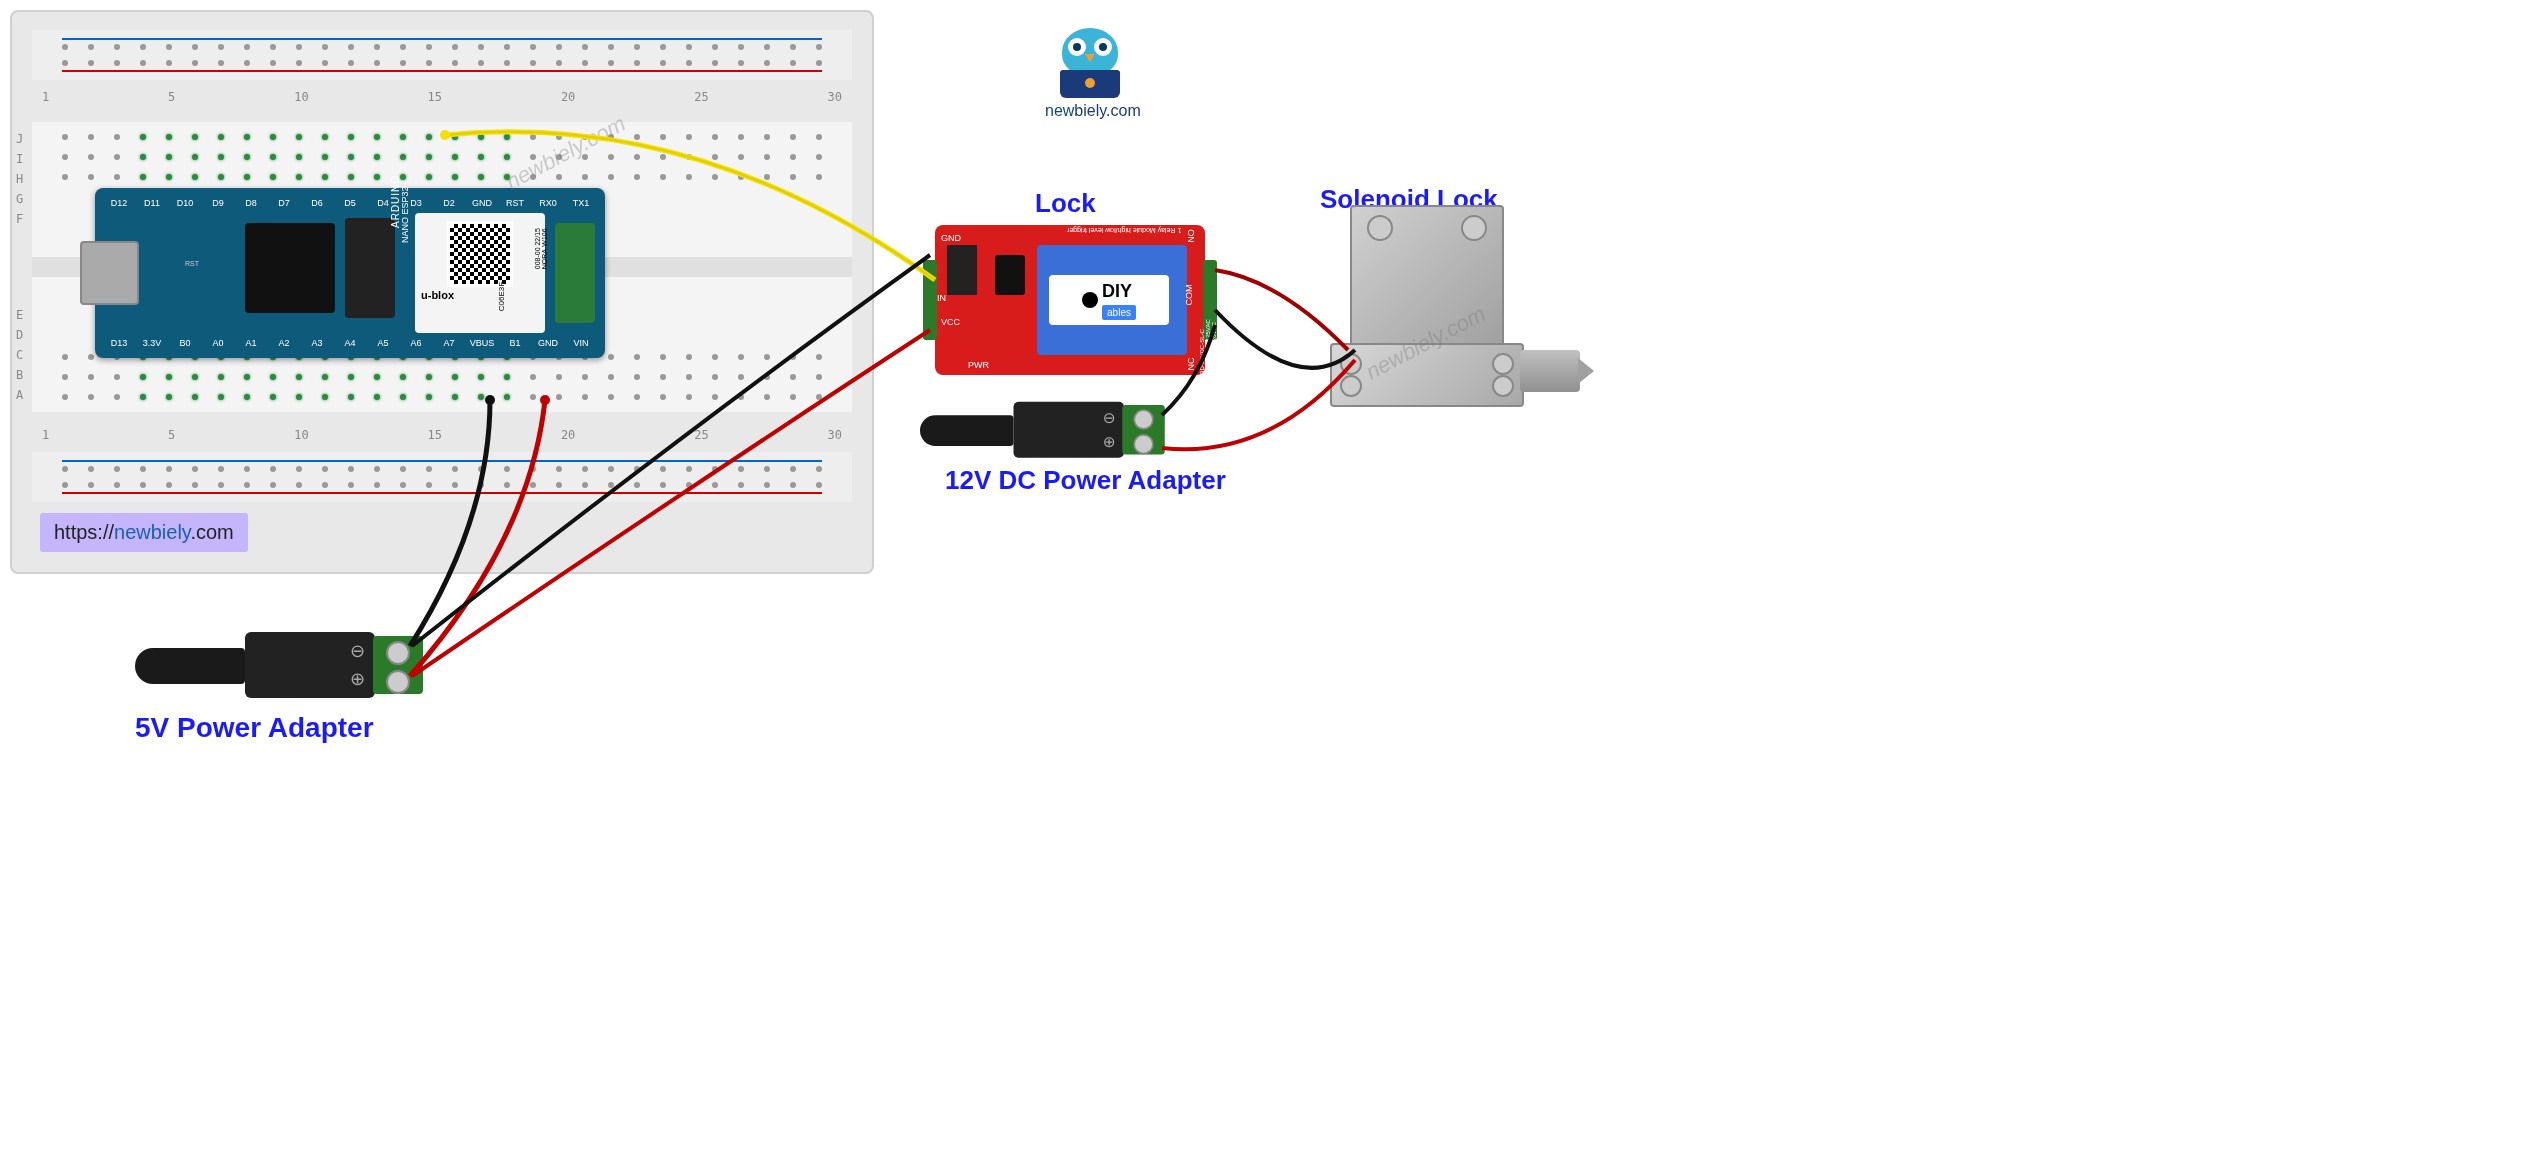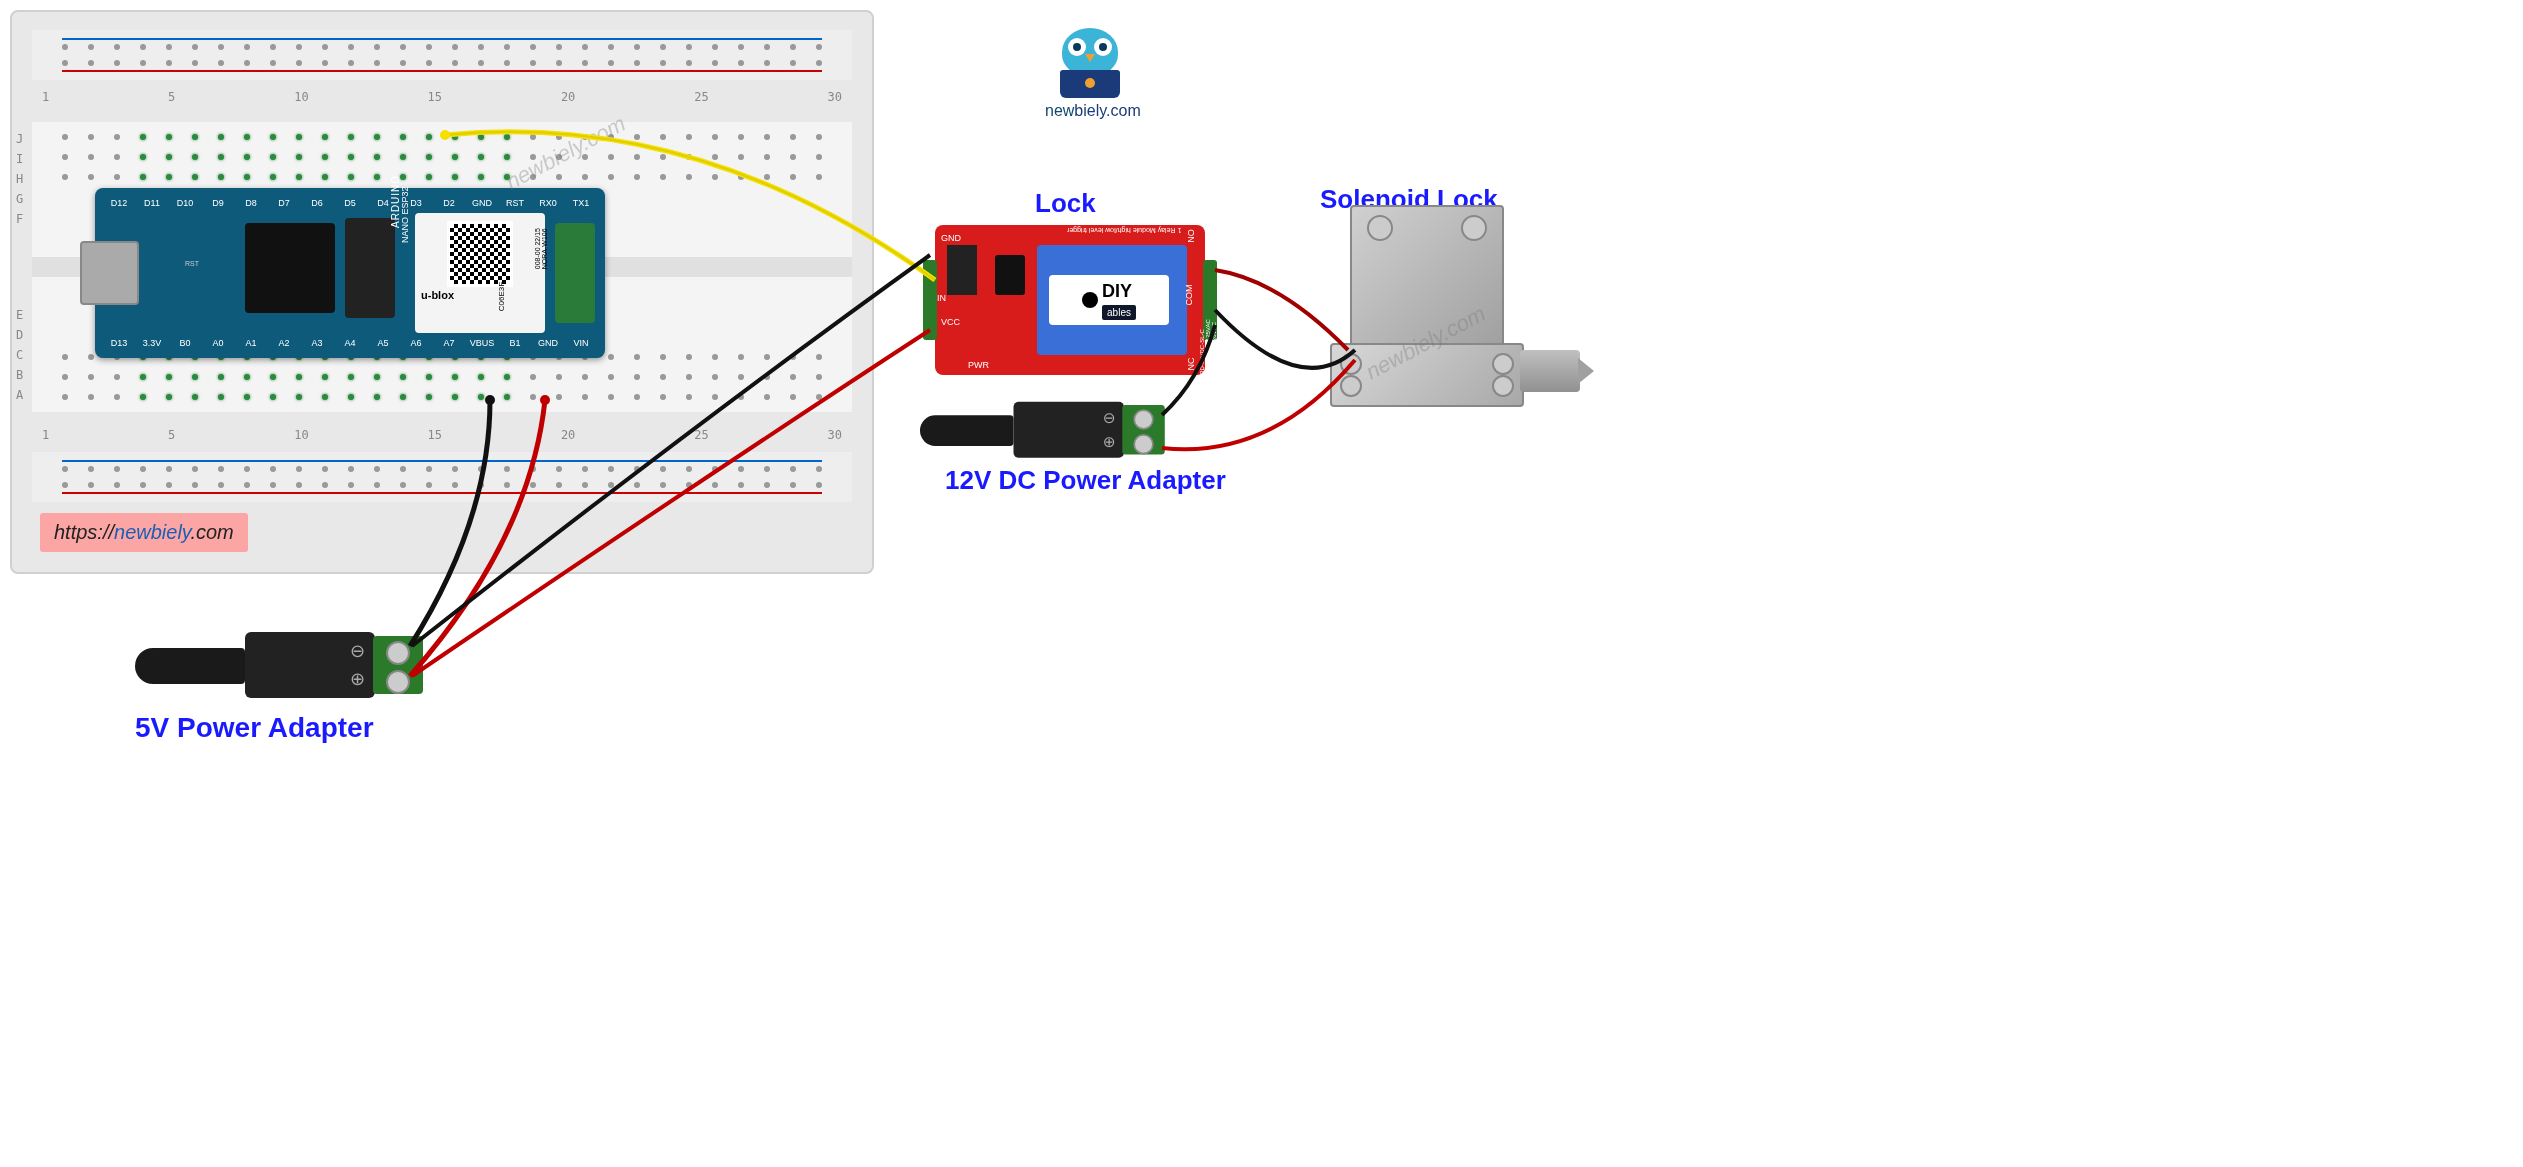--- a/index.html
+++ b/index.html
@@ -182,23 +182,22 @@
     transform: rotate(-90deg);
     transform-origin: left top;
     font-size: 10px;
     color: #fff;
     letter-spacing: 1px;
   }
   .url-box {
     position: absolute;
     left: 28px;
     bottom: 20px;
-    background: #fca5a5;
+    background: #c4b5fd;
     padding: 8px 14px;
-    font-style: italic;
     font-size: 20px;
     border-radius: 3px;
   }
   .url-box .p1 { color: #222; }
   .url-box .p2 { color: #1a5fb4; }
   .url-box .p3 { color: #222; }
 
   .power-jack {
     position: absolute;
     width: 290px;
@@ -358,21 +357,21 @@
     justify-content: center;
     gap: 4px;
   }
   .relay .tag .d {
     font-size: 18px;
     font-weight: bold;
     color: #000;
   }
   .relay .tag .a {
     font-size: 10px;
-    background: #0f172a;
+    background: #3b82f6;
     color: #fff;
     padding: 2px 5px;
     border-radius: 2px;
   }
   .relay .opto {
     position: absolute;
     left: 60px;
     top: 30px;
     width: 30px;
     height: 40px;

